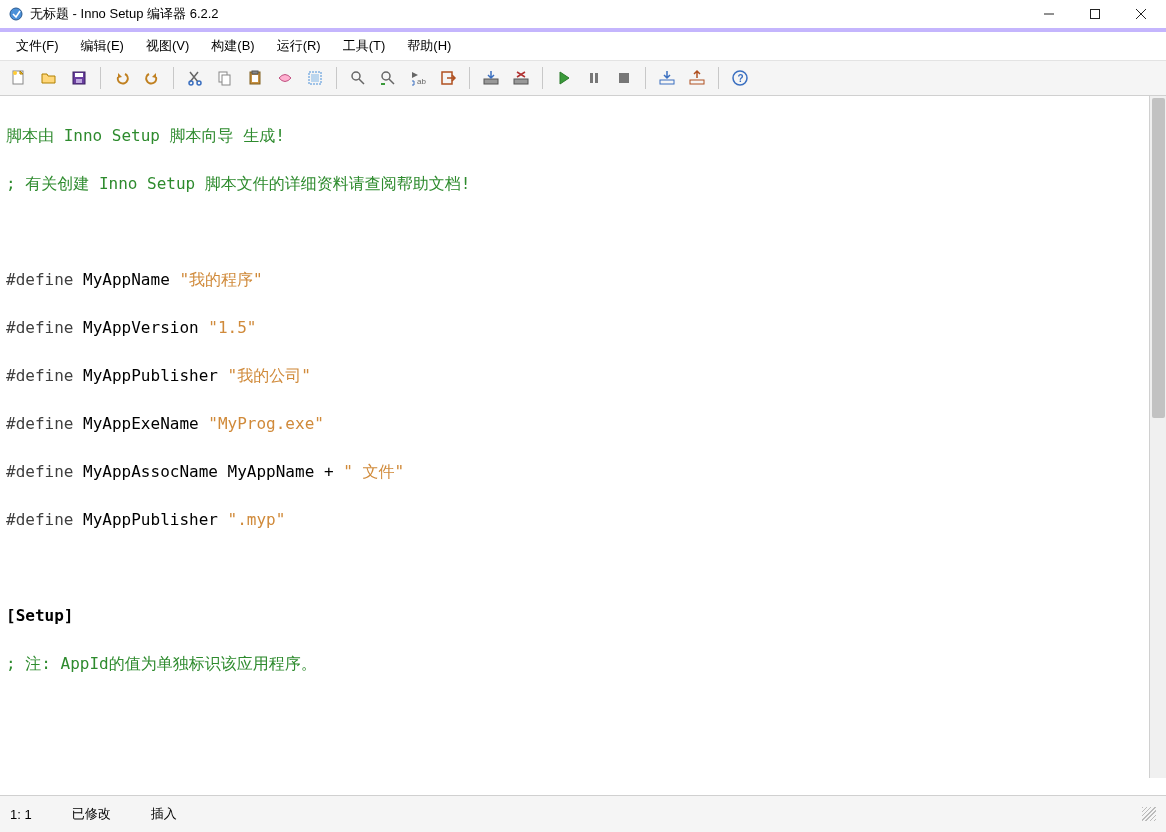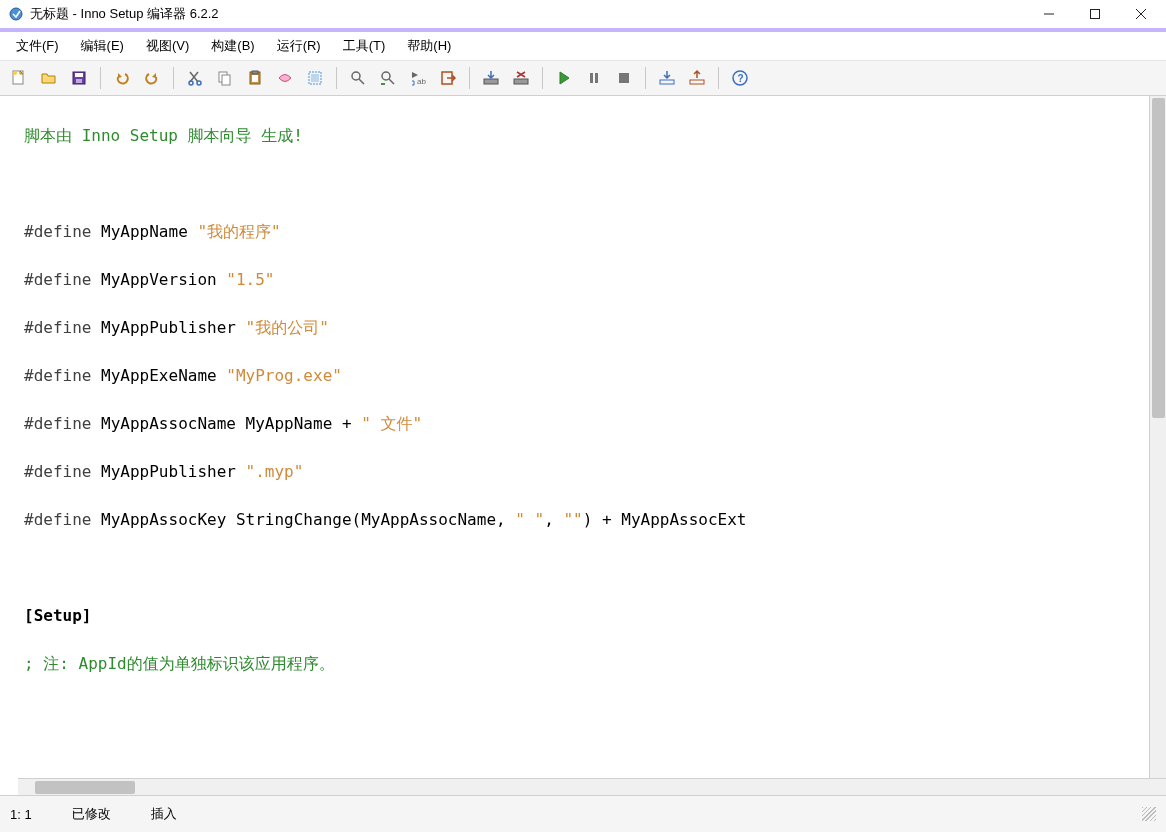--- a/index.html
+++ b/index.html
@@ -73,24 +73,23 @@
 }
 .tool-sep {
   width: 1px; height: 22px;
   background: #c8c8c8;
   margin: 0 4px;
 }
 
 .editor-wrap {
   flex: 1;
   display: flex;
-  flex-direction: column;
+  flex-direction: row;
   overflow: hidden;
   position: relative;
-  margin-left: 18px;
 }
 .editor {
   flex: 1;
   overflow: auto;
   padding: 4px 6px;
   font-family: Consolas, "Microsoft YaHei", monospace;
   font-size: 16px;
   line-height: 24px;
   white-space: pre;
   color: #000;
@@ -325,28 +324,28 @@
       <svg width="18" height="18" viewBox="0 0 18 18">
         <circle cx="9" cy="9" r="7" fill="none" stroke="#3a6fc0" stroke-width="1.5"></circle>
         <text x="6.5" y="13" font-size="10" fill="#3a6fc0" font-weight="bold">?</text>
       </svg>
     </div>
 </div>
 
 <div class="editor-wrap">
   <div class="editor">
 <div class="line"><span class="c-comment">脚本由 Inno Setup 脚本向导 生成!</span></div>
+<div class="line"><span class="c-comment">; 有关创建 Inno Setup 脚本文件的详细资料请查阅帮助文档!</span></div>
 <div class="line"> </div>
 <div class="line"><span class="c-directive">#define</span><span> MyAppName </span><span class="c-string">"我的程序"</span></div>
 <div class="line"><span class="c-directive">#define</span><span> MyAppVersion </span><span class="c-string">"1.5"</span></div>
 <div class="line"><span class="c-directive">#define</span><span> MyAppPublisher </span><span class="c-string">"我的公司"</span></div>
 <div class="line"><span class="c-directive">#define</span><span> MyAppExeName </span><span class="c-string">"MyProg.exe"</span></div>
 <div class="line"><span class="c-directive">#define</span><span> MyAppAssocName MyAppName + </span><span class="c-string">" 文件"</span></div>
 <div class="line"><span class="c-directive">#define</span><span> MyAppPublisher </span><span class="c-string">".myp"</span></div>
-<div class="line"><span class="c-directive">#define</span><span> MyAppAssocKey StringChange(MyAppAssocName, </span><span class="c-string">" "</span><span>, </span><span class="c-string">""</span><span>) + MyAppAssocExt</span></div>
 <div class="line"> </div>
 <div class="line"><span class="c-bold">[Setup]</span></div>
 <div class="line"><span class="c-comment">; 注: AppId的值为单独标识该应用程序。</span></div>
 
 
 
 
 
 
 

